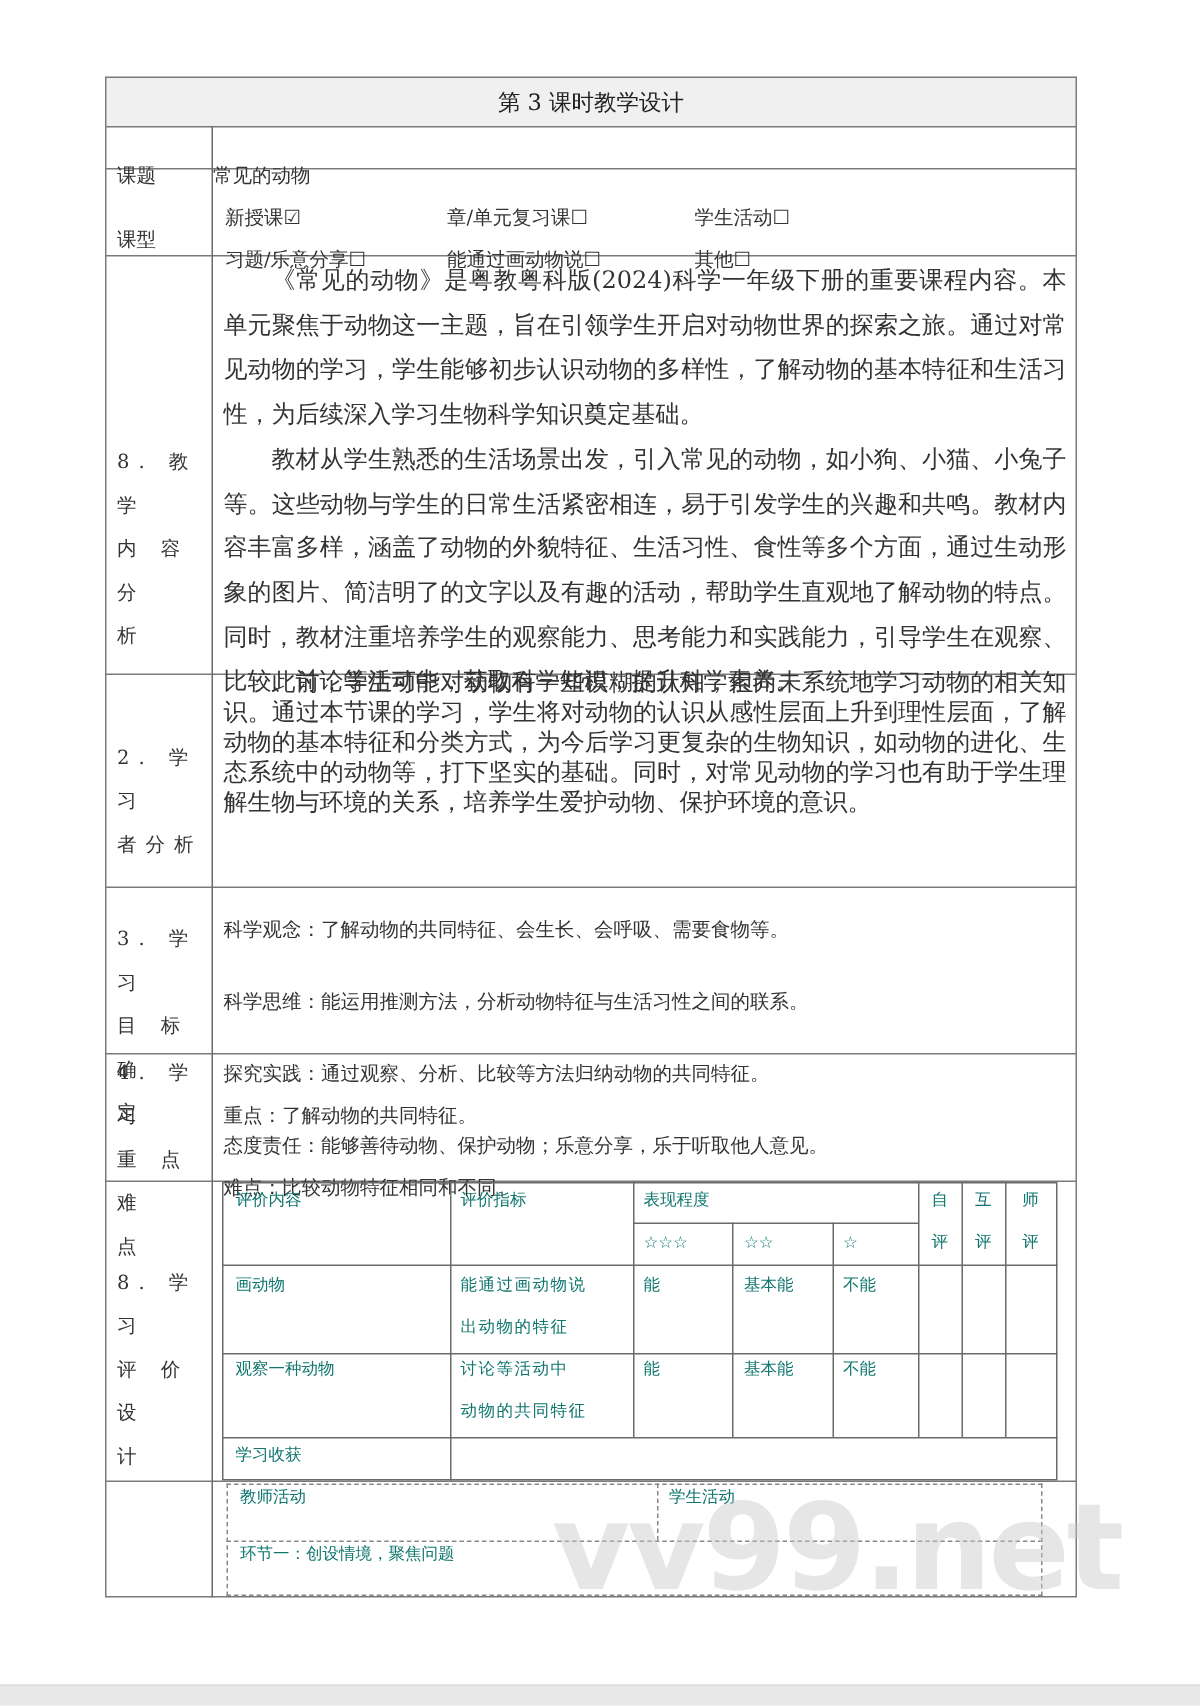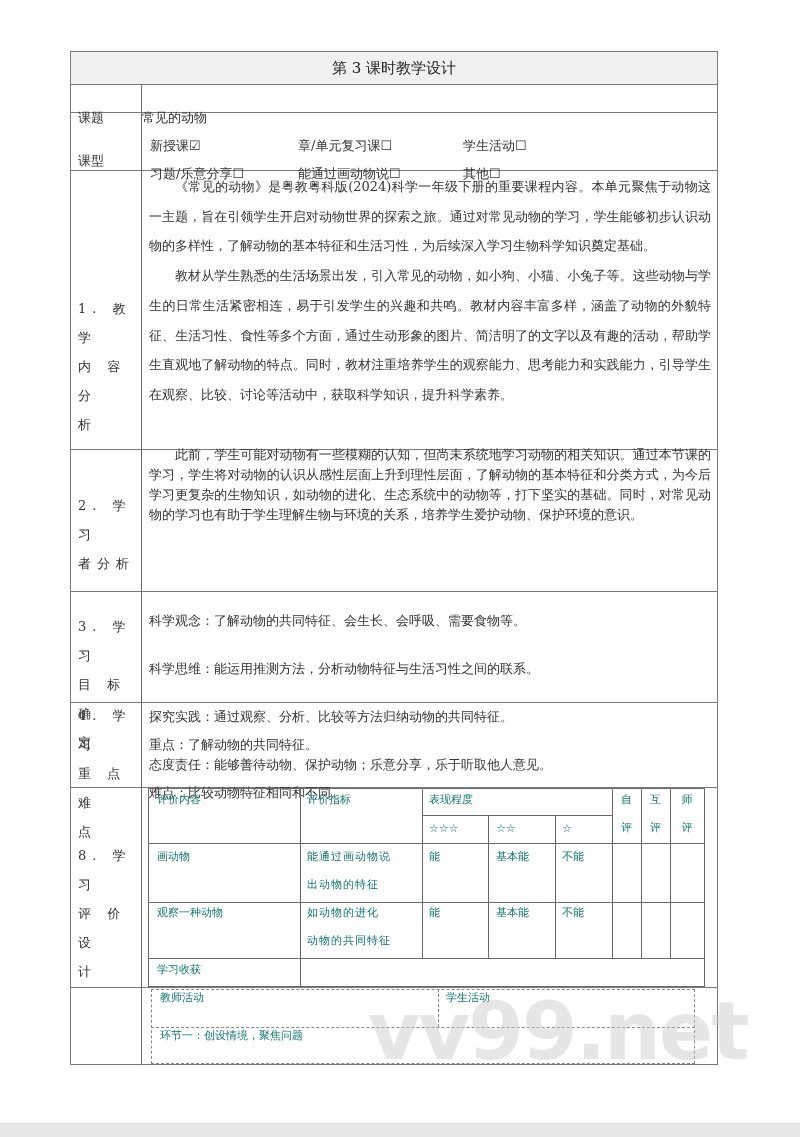--- a/index.html
+++ b/index.html
@@ -8,21 +8,21 @@
     font-family: "DejaVu Serif", "Liberation Serif", serif; color: #333;
   }
   .page { position: absolute; left: 0; top: 0; width: 794px; height: 1137px; }
   .abs { position: absolute; box-sizing: border-box; }
   .outer { left: 70px; top: 51px; width: 648px; height: 1014px; border: 1.5px solid #7a7a7a; }
   .hline { position: absolute; left: 70px; width: 648px; height: 0; border-top: 1.5px solid #7a7a7a; }
   .vline { position: absolute; width: 0; border-left: 1.5px solid #6a6a6a; }
   .title-bar { left: 71px; top: 52px; width: 646px; height: 32px; background: #f0f0f0; }
   .title { left: 71px; top: 52px; width: 646px; height: 32px; line-height: 32px; text-align: center; font-size: 15px; color: #222; }
   .txt { font-size: 13px; line-height: 28px; color: #333; white-space: nowrap; margin-top: 20px; }
-  .para { font-size: 13px; line-height: 29.7px; color: #333; text-align: justify; }
+  .para { font-size: 16px; line-height: 29.7px; color: #333; text-align: justify; }
   .lbl { font-size: 13px; line-height: 29px; color: #333; letter-spacing: 6px; }
   .inner { border: 1px solid #6a6a6a; }
   .ih { position: absolute; height: 0; border-top: 1px solid #6a6a6a; }
   .iv { position: absolute; width: 0; border-left: 1px solid #6a6a6a; }
   .dash { border: 1px dashed #888; }
   .dh { position: absolute; height: 0; border-top: 1px dashed #888; }
   .dv { position: absolute; width: 0; border-left: 1px dashed #888; }
   .cell { font-size: 11px; line-height: 28px; color: #0f766e; }
   .watermark {
     left: 368px; top: 992px; width: 370px; height: 80px; font-family: "DejaVu Sans", "Liberation Sans", sans-serif;
@@ -69,21 +69,21 @@
     <span>习题/乐意分享</span><span>☐</span>
   </div>
   <div class="abs txt" style="left:298px; top:140px">
     <span>能通过画动物说</span><span>☐</span>
   </div>
   <div class="abs txt" style="left:463px; top:140px">
     <span>其他</span><span>☐</span>
   </div>
 
   <div class="abs lbl" style="left:78px; top:294px; width:62px">
-    <div>1. 教 学</div>
+    <div>8. 教 学</div>
     <div>内 容 分</div>
     <div>析</div>
   </div>
   <div class="abs para" style="left:149px; top:172px; width:562px">
     <div style="text-indent:2em">《常见的动物》是粤教粤科版(2024)科学一年级下册的重要课程内容。本单元聚焦于动物这一主题，旨在引领学生开启对动物世界的探索之旅。通过对常见动物的学习，学生能够初步认识动物的多样性，了解动物的基本特征和生活习性，为后续深入学习生物科学知识奠定基础。</div>
     <div style="text-indent:2em">教材从学生熟悉的生活场景出发，引入常见的动物，如小狗、小猫、小兔子等。这些动物与学生的日常生活紧密相连，易于引发学生的兴趣和共鸣。教材内容丰富多样，涵盖了动物的外貌特征、生活习性、食性等多个方面，通过生动形象的图片、简洁明了的文字以及有趣的活动，帮助学生直观地了解动物的特点。同时，教材注重培养学生的观察能力、思考能力和实践能力，引导学生在观察、比较、讨论等活动中，获取科学知识，提升科学素养。</div>
   </div>
 
   <div class="abs lbl" style="left:78px; top:491px; width:62px">
     <div>2. 学 习</div>
@@ -159,21 +159,21 @@
   <div class="abs cell" style="left:307px; top:843px; letter-spacing:1px">
     <div>能通过画动物说</div>
     <div>出动物的特征</div>
   </div>
   <div class="abs cell" style="left:429px; top:843px">能</div>
   <div class="abs cell" style="left:496px; top:843px">基本能</div>
   <div class="abs cell" style="left:562px; top:843px">不能</div>
 
   <div class="abs cell" style="left:157px; top:899px">观察一种动物</div>
   <div class="abs cell" style="left:307px; top:899px; letter-spacing:1px">
-    <div>如动物的进化</div>
+    <div>讨论等活动中</div>
     <div>动物的共同特征</div>
   </div>
   <div class="abs cell" style="left:429px; top:899px">能</div>
   <div class="abs cell" style="left:496px; top:899px">基本能</div>
   <div class="abs cell" style="left:562px; top:899px">不能</div>
 
   <div class="abs cell" style="left:157px; top:956px">学习收获</div>
   <div class="abs" style="left:301px; top:959px; width:403px; height:27px"></div>
 
   <div class="abs dash" style="left:151px; top:989px; width:544px; height:75px"></div>

